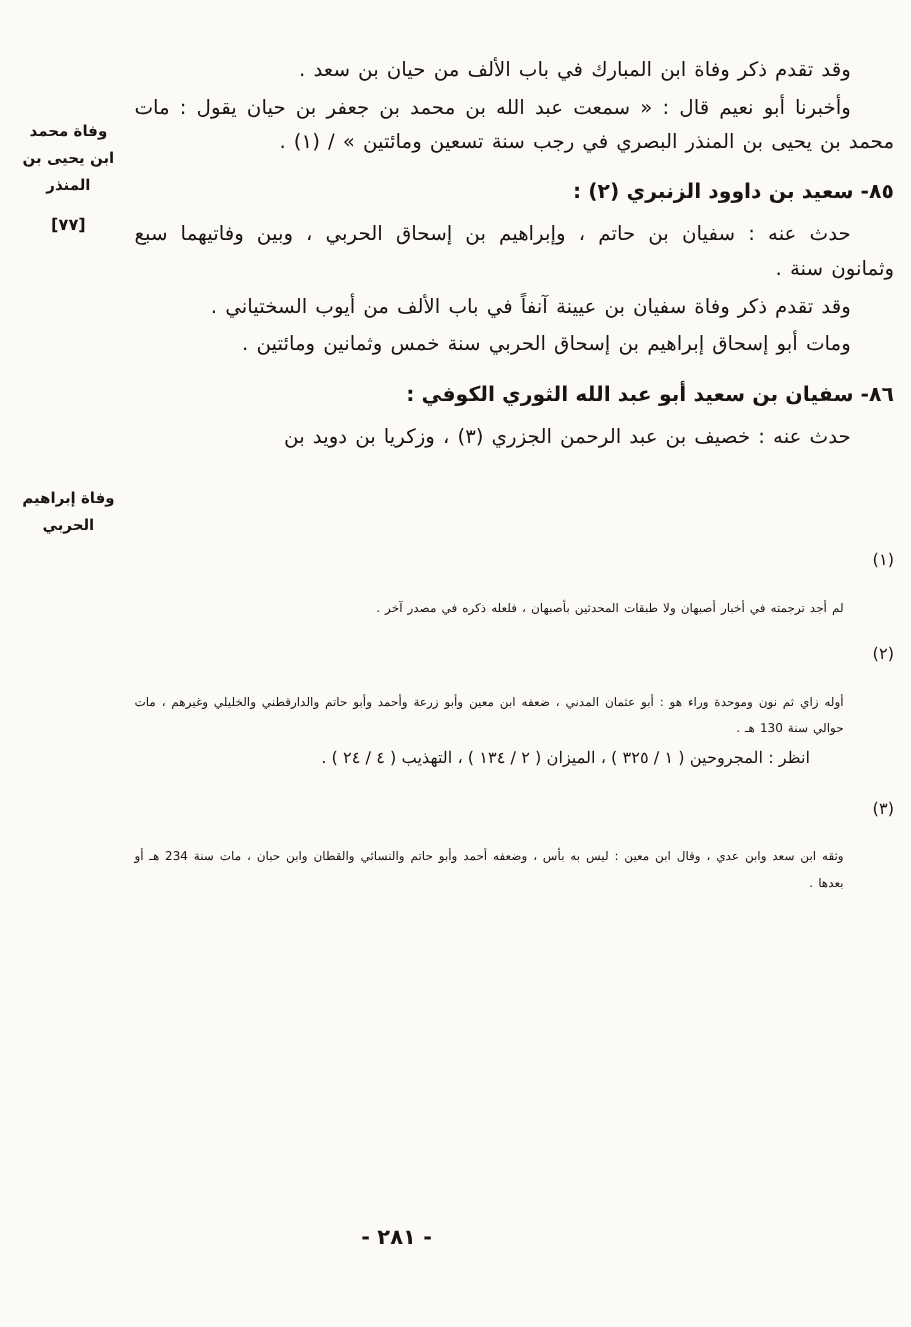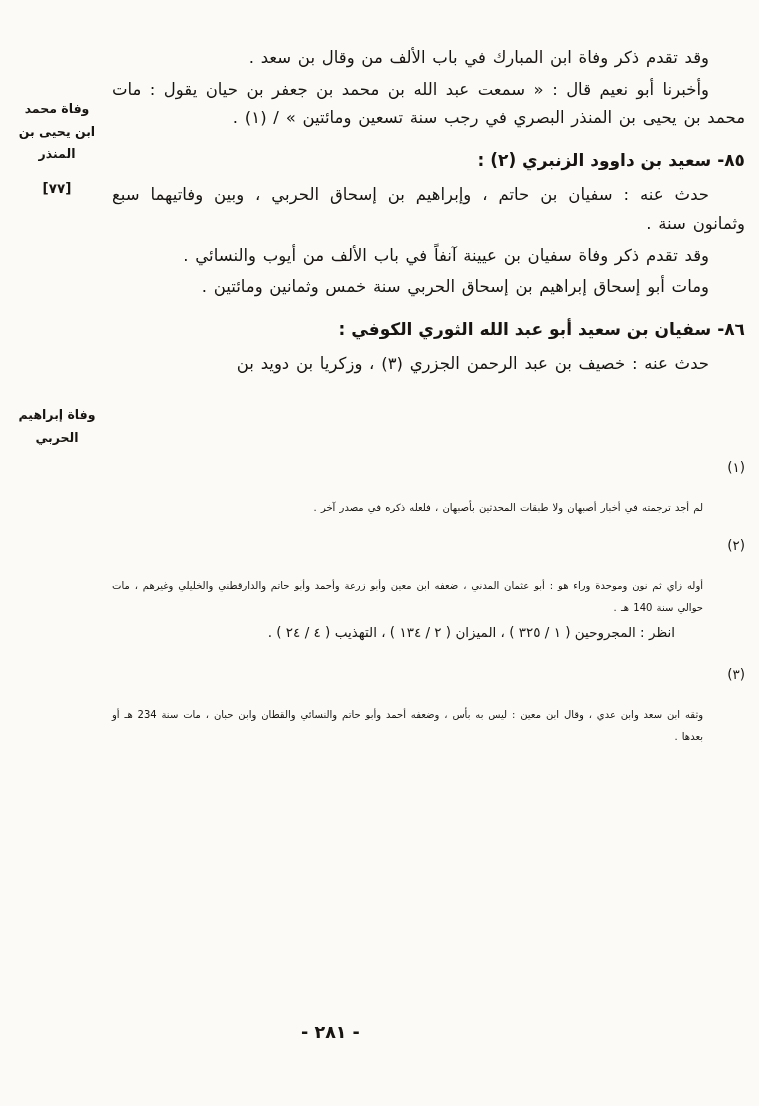--- a/index.html
+++ b/index.html
@@ -102,49 +102,49 @@
     <div class="bracket">[٧٧]</div>
   </div>
 
   <div class="margin-note note-2">
     <div>وفاة إبراهيم</div>
     <div>الحربي</div>
   </div>
 
   <main class="text-column">
 
-    <p class="para">وقد تقدم ذكر وفاة ابن المبارك في باب الألف من وقال بن سعد .</p>
+    <p class="para">وقد تقدم ذكر وفاة ابن المبارك في باب الألف من حيان بن سعد .</p>
 
     <p class="para">وأخبرنا أبو نعيم قال : « سمعت عبد الله بن محمد بن جعفر بن حيان يقول : مات محمد بن يحيى بن المنذر البصري في رجب سنة تسعين ومائتين » / (١) .</p>
 
     <h2 class="entry-heading">٨٥- سعيد بن داوود الزنبري (٢) :</h2>
 
     <p class="para">حدث عنه : سفيان بن حاتم ، وإبراهيم بن إسحاق الحربي ، وبين وفاتيهما سبع وثمانون سنة .</p>
 
-    <p class="para">وقد تقدم ذكر وفاة سفيان بن عيينة آنفاً في باب الألف من أيوب والنسائي .</p>
+    <p class="para">وقد تقدم ذكر وفاة سفيان بن عيينة آنفاً في باب الألف من أيوب السختياني .</p>
 
     <p class="para">ومات أبو إسحاق إبراهيم بن إسحاق الحربي سنة خمس وثمانين ومائتين .</p>
 
     <h2 class="entry-heading">٨٦- سفيان بن سعيد أبو عبد الله الثوري الكوفي :</h2>
 
     <p class="para">حدث عنه : خصيف بن عبد الرحمن الجزري (٣) ، وزكريا بن دويد بن</p>
 
     <section class="footnotes">
 
       <div class="footnote">
         <span class="fn-num">(١)</span>
         <div class="fn-body">
           <p class="fn-text">لم أجد ترجمته في أخبار أصبهان ولا طبقات المحدثين بأصبهان ، فلعله ذكره في مصدر آخر .</p>
         </div>
       </div>
 
       <div class="footnote">
         <span class="fn-num">(٢)</span>
         <div class="fn-body">
-          <p class="fn-text">أوله زاي ثم نون وموحدة وراء هو : أبو عثمان المدني ، ضعفه ابن معين وأبو زرعة وأحمد وأبو حاتم والدارقطني والخليلي وغيرهم ، مات حوالي سنة 140 هـ .</p>
+          <p class="fn-text">أوله زاي ثم نون وموحدة وراء هو : أبو عثمان المدني ، ضعفه ابن معين وأبو زرعة وأحمد وأبو حاتم والدارقطني والخليلي وغيرهم ، مات حوالي سنة 130 هـ .</p>
           <p class="fn-refs">انظر : المجروحين ( ١ / ٣٢٥ ) ، الميزان ( ٢ / ١٣٤ ) ، التهذيب ( ٤ / ٢٤ ) .</p>
         </div>
       </div>
 
       <div class="footnote">
         <span class="fn-num">(٣)</span>
         <div class="fn-body">
           <p class="fn-text">وثقه ابن سعد وابن عدي ، وقال ابن معين : ليس به بأس ، وضعفه أحمد وأبو حاتم والنسائي والقطان وابن حبان ، مات سنة 234 هـ أو بعدها .</p>
         </div>
       </div>

